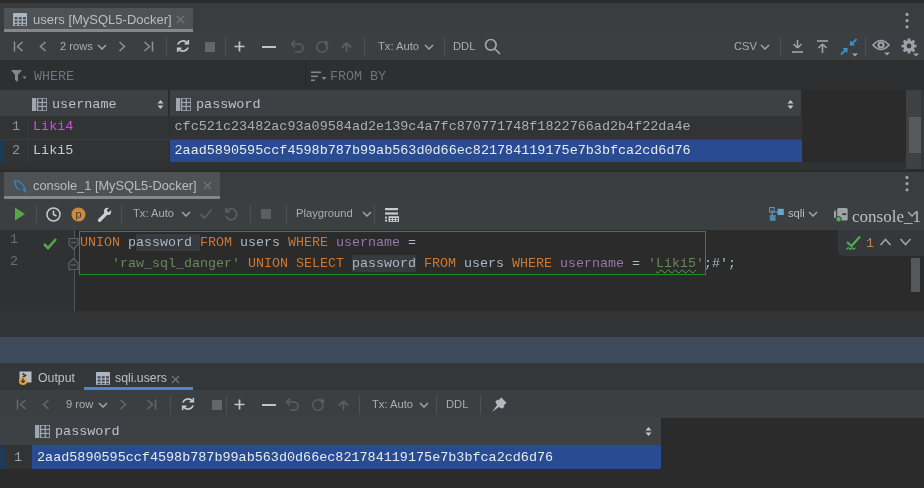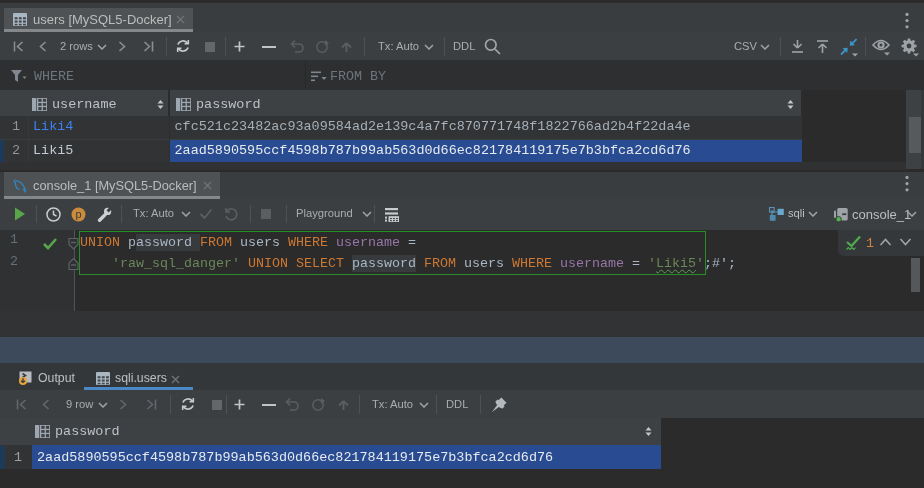--- a/index.html
+++ b/index.html
@@ -234,21 +234,21 @@
 <div class="abs mono" style="left:196px;top:96.5px;font-size:13.45px;color:#bcc2c8;">password</div>
 <div class="abs" style="left:787px;top:99.5px;">
   <svg width="7" height="9" viewBox="0 0 7 9">
       <path d="M3.5 0 L6.5 3.4 H0.5 Z" fill="#c2c7cc"></path>
       <path d="M3.5 9 L0.5 5.6 H6.5 Z" fill="#c2c7cc"></path>
     </svg>
 </div>
 
 <div class="abs" style="left:0;top:116px;width:802px;height:23.5px;background:#313335;"></div>
 <div class="abs mono" style="left:12px;top:119.3px;font-size:13.45px;color:#8d949b;">1</div>
-<div class="abs mono" style="left:33px;top:119.3px;font-size:13.45px;color:#3b82f6;">Liki4</div>
+<div class="abs mono" style="left:33px;top:119.3px;font-size:13.45px;color:#d946ef;">Liki4</div>
 <div class="abs mono" style="left:174.5px;top:119.3px;font-size:13.45px;color:#a6b0b9;">cfc521c23482ac93a09584ad2e139c4a7fc870771748f1822766ad2b4f22da4e</div>
 
 <div class="abs" style="left:0;top:139.5px;width:802px;height:22.5px;background:#313335;"></div>
 <div class="abs" style="left:0;top:140px;width:4px;height:22px;background:#1d3a58;"></div>
 <div class="abs" style="left:170px;top:139.5px;width:632px;height:22.5px;background:#284b92;"></div>
 <div class="abs mono" style="left:12px;top:142.8px;font-size:13.45px;color:#8d949b;">2</div>
 <div class="abs mono" style="left:33px;top:142.8px;font-size:13.45px;color:#c3cad1;">Liki5</div>
 <div class="abs mono" style="left:174.5px;top:142.8px;font-size:13.45px;color:#e6eaed;">2aad5890595ccf4598b787b99ab563d0d66ec821784119175e7b3bfca2cd6d76</div>
 
 <div class="abs" style="left:0;top:139px;width:802px;height:1px;background:#3a3d40;"></div>
@@ -371,21 +371,21 @@
       </svg>
     </div>
   <div class="abs" style="left:834px;top:6.5px;">
       <svg width="15" height="15" viewBox="0 0 15 15">
     <rect x="0" y="3.5" width="2" height="7.5" rx="1" fill="#9fa4a8"></rect>
     <rect x="3.2" y="1" width="10.5" height="12.5" rx="1.5" fill="#9fa4a8"></rect>
     <rect x="8.2" y="6.3" width="4" height="1.8" fill="#3c3f41"></rect>
     <circle cx="4.6" cy="12.2" r="2.7" fill="#4db34d" stroke="#3c3f41" stroke-width="1"></circle>
   </svg>
     </div>
-  <div class="abs sans" style="left:852px;top:7px;font-size:13px;color:#bcbfc2;">console_1</div>
+  <div class="abs sans" style="left:852px;top:7px;font-size:17px;color:#bcbfc2;font-family:Liberation Serif, serif;">console_1</div>
   <div class="abs" style="left:907px;top:11px;">
       <svg width="10" height="6" viewBox="0 0 10 6">
         <path d="M1 1 L5 5 L9 1" stroke="#9fa4a8" stroke-width="1.5" fill="none"></path>
       </svg>
     </div>
 </div>
 
 <div class="abs" style="left:0;top:230px;width:924px;height:81px;background:#2b2b2b;"></div>
 <div class="abs" style="left:0;top:230px;width:74px;height:81px;background:#2f3133;"></div>
 <div class="abs" style="left:73.5px;top:230px;width:1px;height:81px;background:#505458;"></div>

